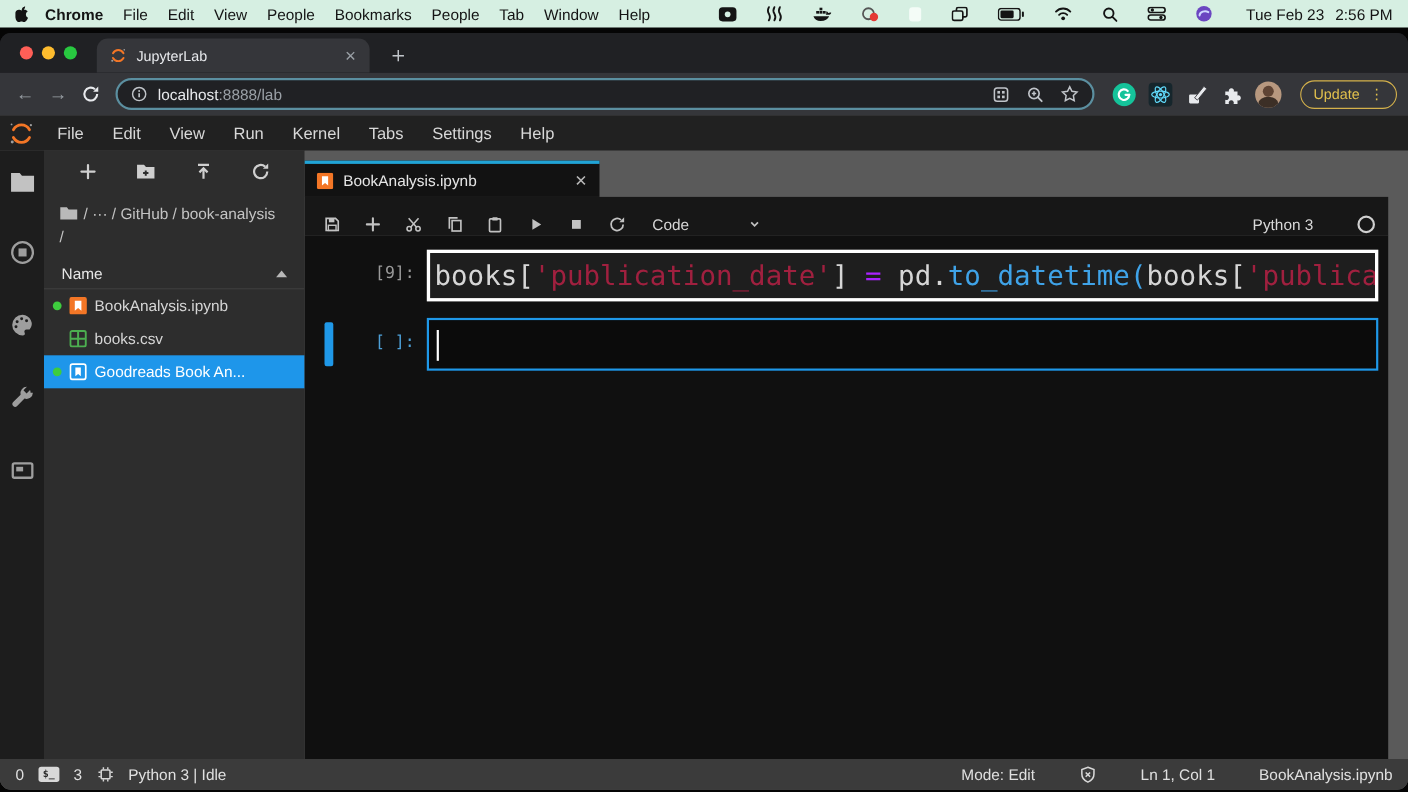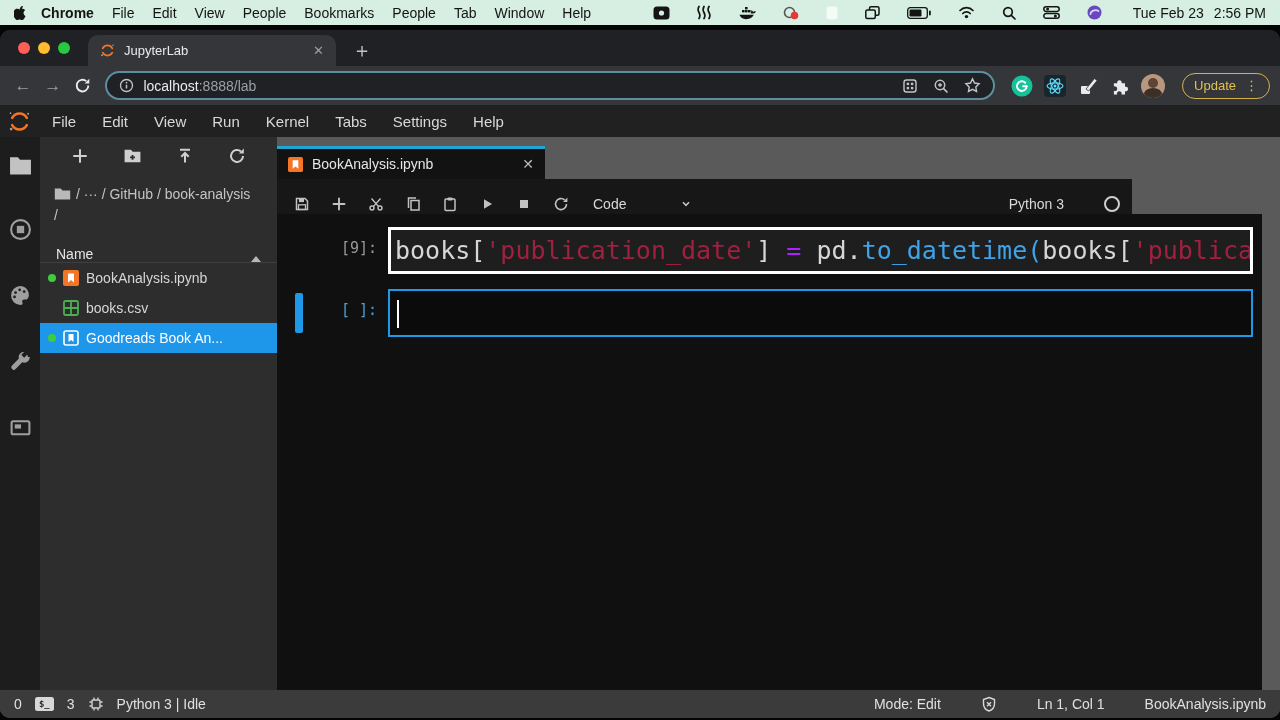--- a/index.html
+++ b/index.html
@@ -44,31 +44,31 @@
 #jlab{flex:1;display:flex;flex-direction:column;min-height:0;background:#5a5a5a}
 #jmenubar{height:32px;background:#212121;display:flex;align-items:center;padding-left:8px;color:#d8d8d8;font-size:15px}
 #jlab-menus{display:flex;margin-left:8px}
 .jmenu-item{padding:0 13px}
 #jbody{flex:1;display:flex;min-height:0}
 #activitybar{width:40px;background:#1d1d1d;display:flex;flex-direction:column;align-items:center;padding-top:18px;gap:43px}
 #fbrowser{width:237px;background:#2d2d2d;display:flex;flex-direction:column;color:#c8c8c8}
 .fb-toolbar{height:38px;display:flex;align-items:center;justify-content:space-around;padding:0 14px}
 .fb-crumb{padding:9px 12px 2px 14px;font-size:14px;line-height:21px;color:#c4c4c4;width:225px}
 .fb-crumb svg{display:inline-block;vertical-align:-2px;margin-right:5px}
-.fb-header{height:28px;margin-top:7px;padding:0 16px;display:flex;align-items:flex-end;font-size:14px;color:#e6e6e6;border-bottom:1px solid #3f3f3f}
+.fb-header{height:28px;margin-top:7px;padding:0 16px;display:flex;align-items:center;font-size:14px;color:#e6e6e6;border-bottom:1px solid #3f3f3f}
 .sort-caret{margin-left:auto;width:0;height:0;border-left:5px solid transparent;border-right:5px solid transparent;border-bottom:6px solid #b8b8b8}
 .fb-row{height:30px;display:flex;align-items:center;padding:0 8px;gap:7px;font-size:14px;color:#d6d6d6;white-space:nowrap}
 .fb-row.selected{background:var(--selection);color:#fff}
 .dot{width:8px;height:8px;border-radius:50%;background:#3ecc3e;flex:0 0 8px}
 .dot.off{background:transparent}
 
 #dock{flex:1;position:relative;background:#5a5a5a;min-width:0}
 #ntab{position:absolute;left:0;top:9px;width:268px;height:33px;background:#121212;border-top:3px solid var(--tabaccent);display:flex;align-items:center;padding:0 11px;gap:9px;color:#e6e6e6;font-size:14px}
 .ntab-close{margin-left:auto;color:#b8b8b8;font-size:14px}
-#ntoolbar{position:absolute;left:0;top:42px;width:855px;height:35px;background:#171717;display:flex;align-items:center;padding:15px 0 0 6px}
+#ntoolbar{position:absolute;left:0;top:42px;width:985px;height:35px;background:#171717;display:flex;align-items:center;padding:15px 0 0 6px}
 .tbtn{width:37px;height:35px;display:flex;align-items:center;justify-content:center}
 #celltype{margin-left:14px;width:100px;display:flex;align-items:center;justify-content:space-between;color:#d8d8d8;font-size:14px}
 .ntb-right{margin-left:auto;display:flex;align-items:flex-end;gap:40px;padding-right:12px}
 #kernel-name{color:#d8d8d8;font-size:14px}
 #kernel-status{width:16px;height:16px;border:2px solid #cfcfcf;border-radius:50%}
 #ncontent{position:absolute;left:0;top:77px;bottom:0;width:985px;background:#101010;overflow:hidden}
 #nb-outputs{margin:-7px 0 0 113px;font:16px/21px "DejaVu Sans Mono",monospace;color:#e2e2e2;white-space:pre}
 .cellrow{display:flex;position:relative}
 .cellrow.c1{margin-top:13px}
 .cellrow.c2{margin-top:15px}

